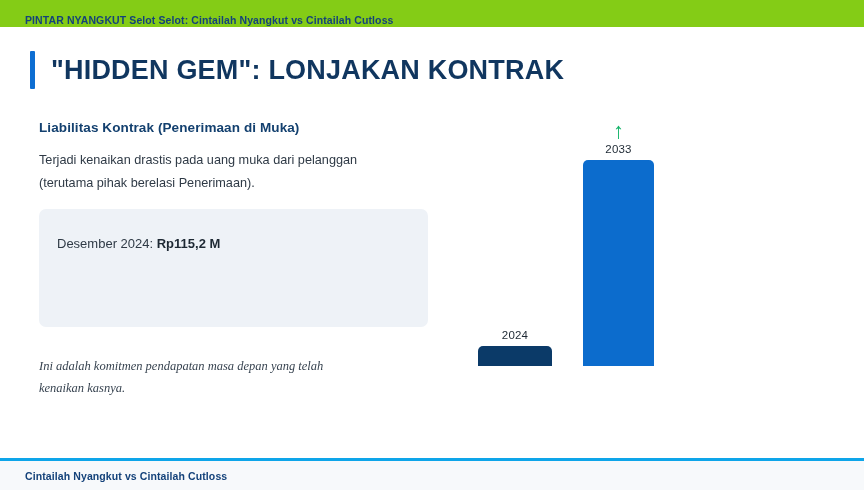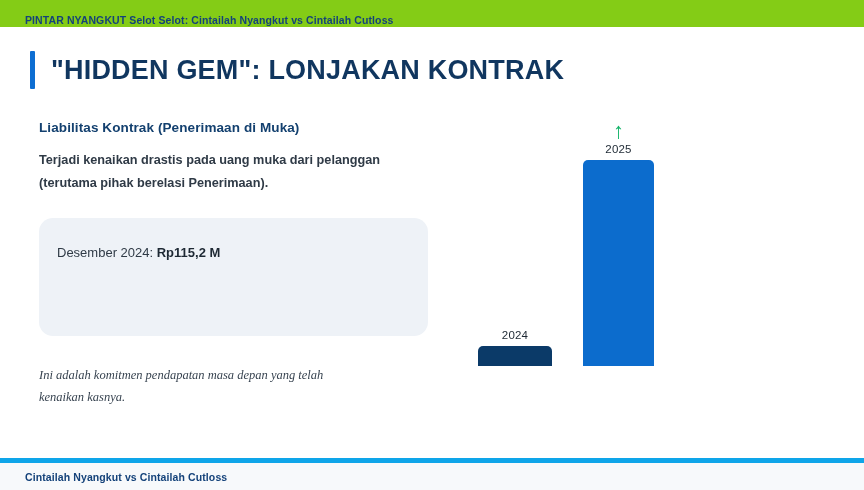--- a/index.html
+++ b/index.html
@@ -82,30 +82,29 @@
     color: #13406f;
     margin: 0 0 14px 0;
     letter-spacing: 0.1px;
   }
   .body-text {
     font-size: 12.7px;
     color: #2f3a46;
     line-height: 23px;
     margin: 0;
     max-width: 360px;
-    font-weight: bold;
   }
 
   
   .card {
-    margin-top: 23px;
+    margin-top: 14px;
     width: 389px;
     height: 118px;
     background: #eef2f7;
-    border-radius: 14px;
+    border-radius: 7px;
     box-sizing: border-box;
     padding: 27px 0 0 18px;
   }
   .card-line-1 {
     font-size: 13px;
     color: #2f3a46;
     margin: 0;
   }
   .card-line-1 b {
     color: #1d2833;
@@ -167,21 +166,21 @@
   .bar.b2024 { background: #0b3a68; height: 20px; }
   .bar.b2025 { background: #0c6ccd; height: 206px; }
 
   
   .footer {
     position: absolute;
     left: 0; top: 458px;
     width: 864px;
     height: 32px;
     background: #f7f9fb;
-    border-top: 5px solid #0ea5e9;
+    border-top: 3px solid #0ea5e9;
     box-sizing: border-box;
     display: flex;
     align-items: center;
   }
   .footer-title {
     margin-left: 25px;
     font-size: 10.5px;
     font-weight: bold;
     color: #14427a;
     letter-spacing: 0.1px;
@@ -225,21 +224,21 @@
 
   <div class="chart">
 
     <div class="bar-group g2024">
       <div class="bar-label">2024</div>
       <div class="bar b2024"></div>
     </div>
 
     <div class="bar-group g2025">
       <div class="arrow-icon">↑</div>
-      <div class="bar-label">2025</div>
+      <div class="bar-label">2033</div>
       <div class="bar b2025"></div>
     </div>
 
   </div>
 </div>
 
 <div class="footer">
   <div class="footer-title">Cintailah Nyangkut vs Cintailah Cutloss</div>
 </div>
 

